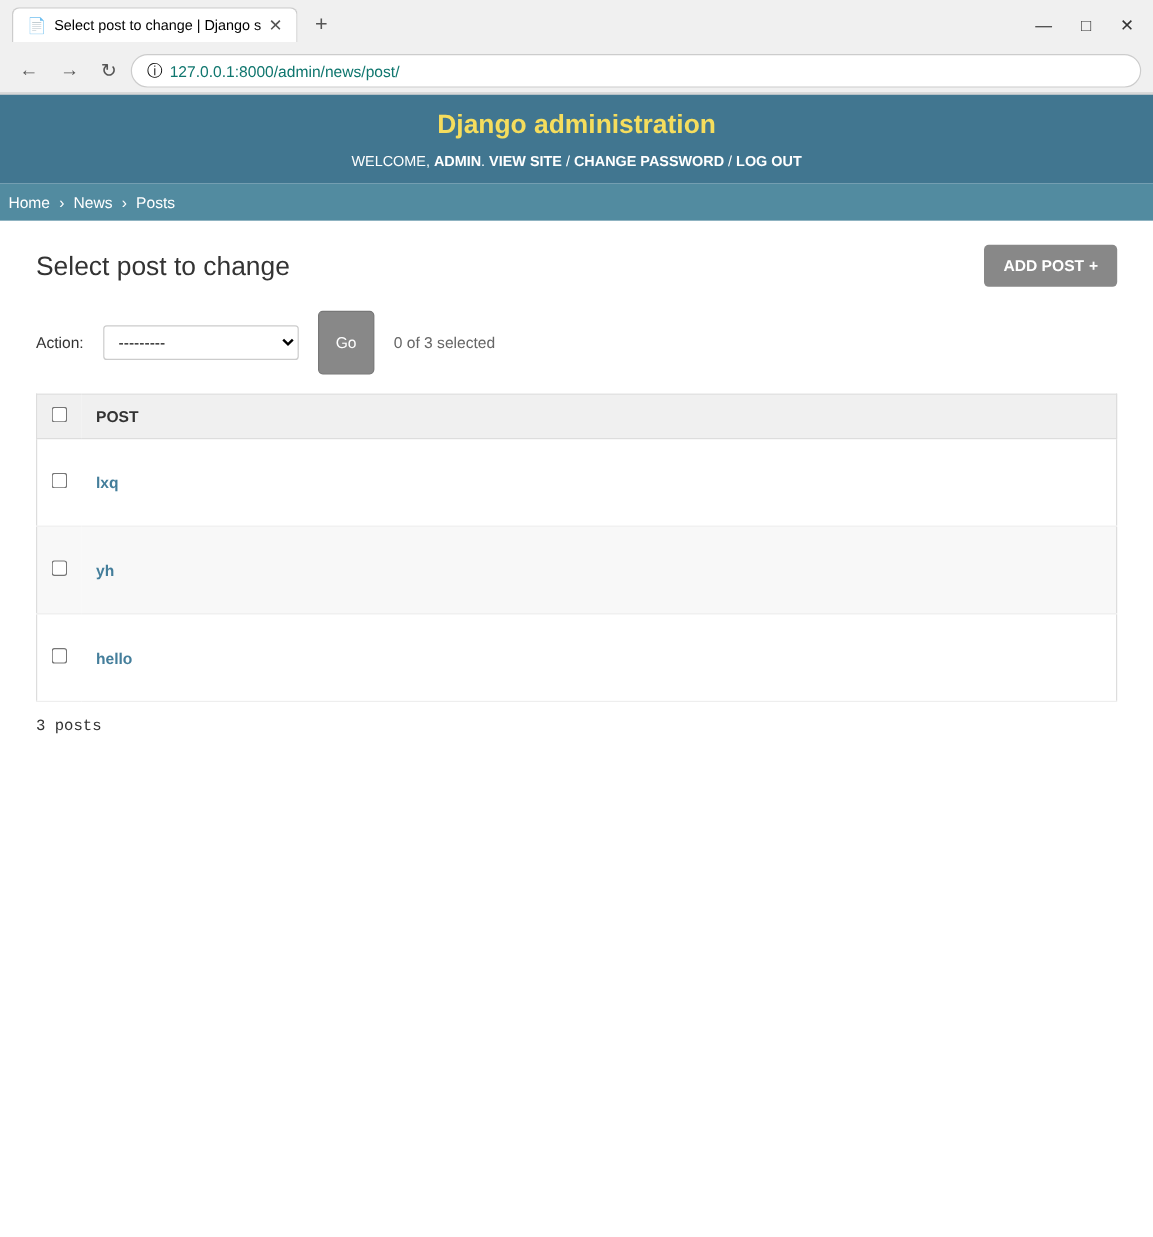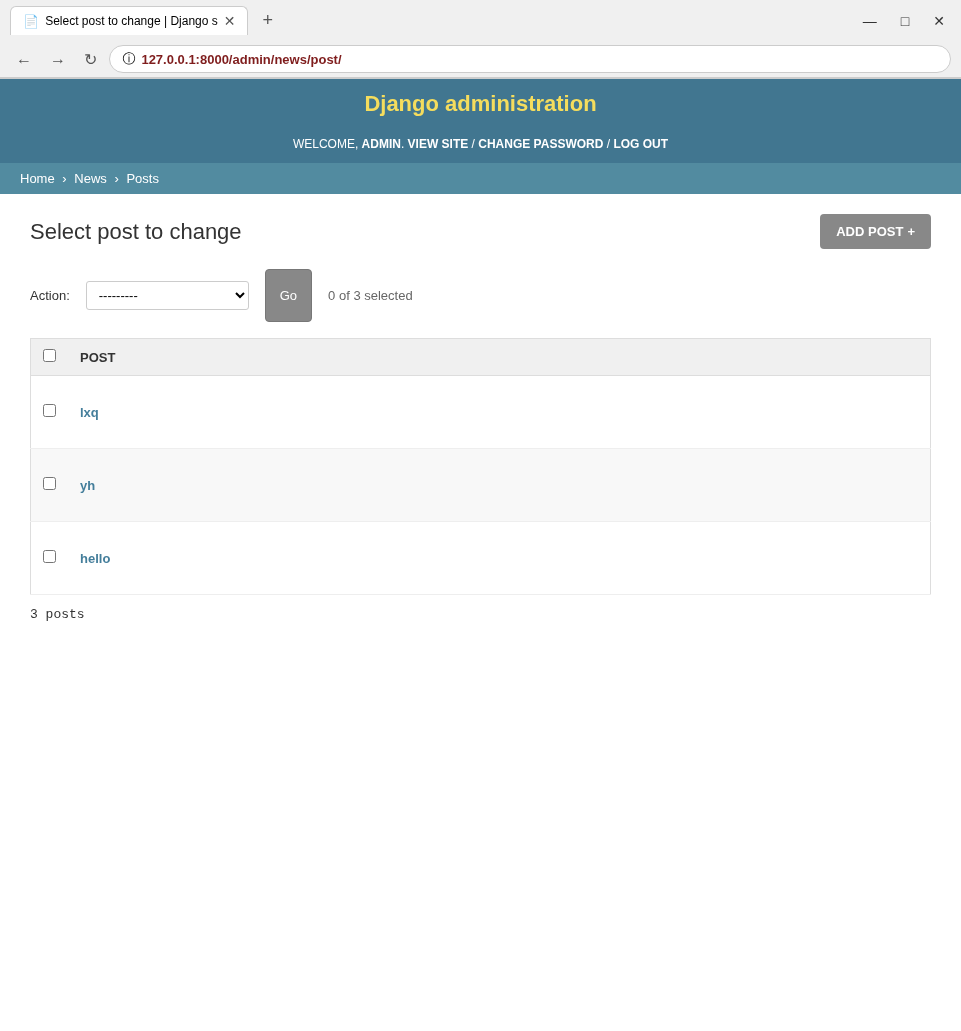--- a/index.html
+++ b/index.html
@@ -86,22 +86,21 @@
       background: #fff;
       border: 1px solid #ccc;
       border-radius: 20px;
       padding: 4px 12px;
       font-size: 13px;
       gap: 6px;
     }
     .address-url {
       flex: 1;
       font-size: 13px;
-      color: #7f1d1d;
-      font-weight: bold;
+      color: #0f766e;
     }
     .browser-actions {
       display: flex;
       gap: 6px;
       align-items: center;
     }
     .browser-action-btn {
       font-size: 16px;
       color: #555;
       background: none;
@@ -125,38 +124,38 @@
     
     .django-header {
       background: #417690;
       padding: 12px 20px;
       text-align: center;
     }
     .django-header-title {
       color: #f5dd5d;
       font-size: 22px;
       font-weight: bold;
-      margin-bottom: 20px;
+      margin-bottom: 10px;
     }
     .django-header-nav {
       font-size: 12px;
       color: #fff;
     }
     .django-header-nav span {
       color: #fff;
     }
     .django-header-nav a {
       color: #fff;
       text-decoration: none;
       font-weight: bold;
     }
 
     .django-breadcrumb {
       background: #528ba0;
-      padding: 8px 20px;
+      padding: 8px 7px;
       font-size: 13px;
       color: #fff;
     }
     .django-breadcrumb a {
       color: #fff;
       text-decoration: none;
     }
     .breadcrumb-sep { margin: 0 4px; }
 
     .django-content {

